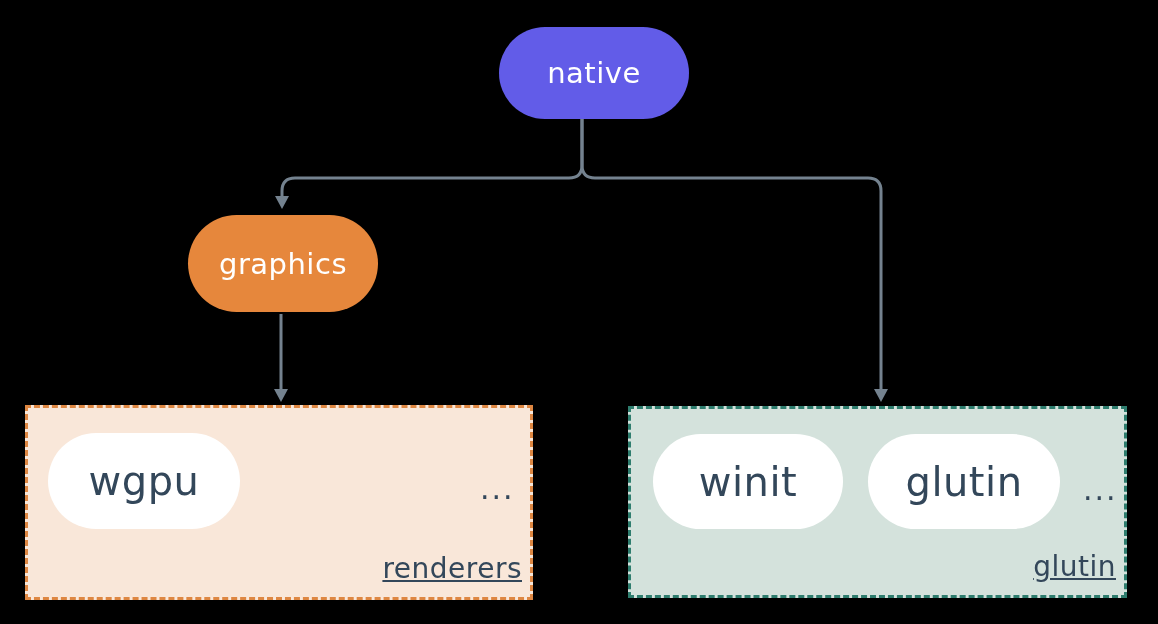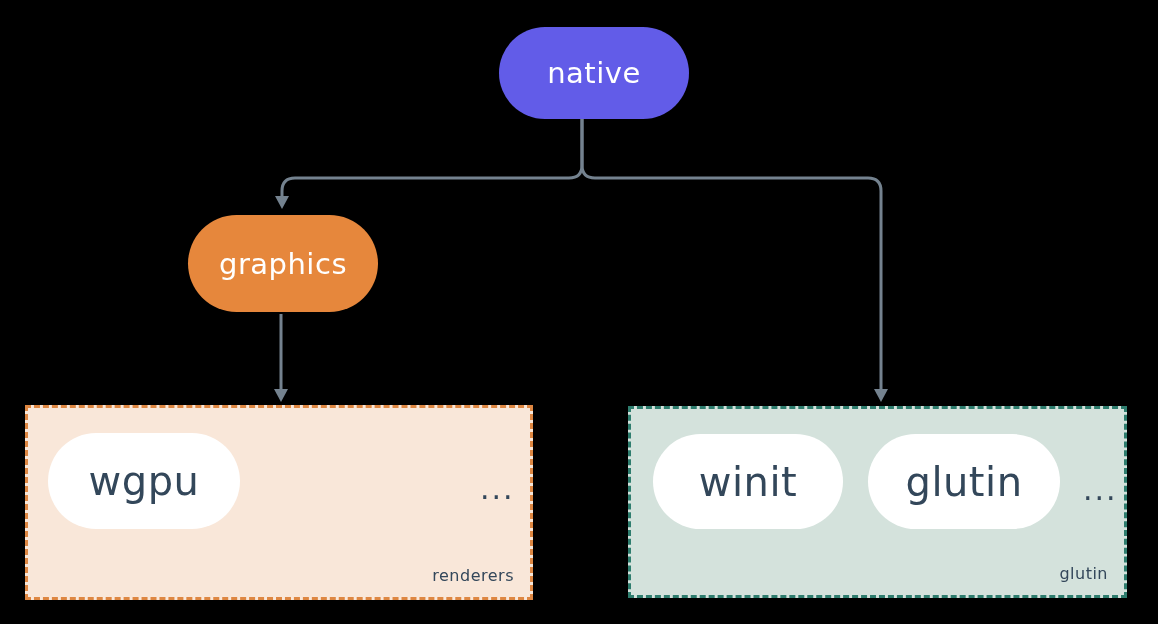--- a/index.html
+++ b/index.html
@@ -74,24 +74,25 @@
     align-items: center;
     padding-top: 14px;
     box-sizing: border-box;
     font-size: 30px;
     letter-spacing: 2px;
   }
   #group-renderers .ellipsis { left: 452px; }
   #group-shells    .ellipsis { left: 452px; }
   .group-label {
     position: absolute;
-    right: 16px;
+    right: 8px;
     bottom: 12px;
-    font-size: 16px;
+    font-size: 28px;
     letter-spacing: 0.5px;
+    text-decoration: underline;
   }
 </style>
 </head>
 <body>
 
 <div id="canvas" style="background: rgb(0, 0, 0);">
 
   <svg id="connector-svg" viewBox="0 0 1158 624" xmlns="http://www.w3.org/2000/svg">
     <g style="stroke: rgb(116, 130, 143); fill: rgb(116, 130, 143);">
       <path d="M 582 119 L 582 165 Q 582 178 569 178 L 295 178 Q 282 178 282 191 L 282 197" fill="none" stroke-width="3"></path>

